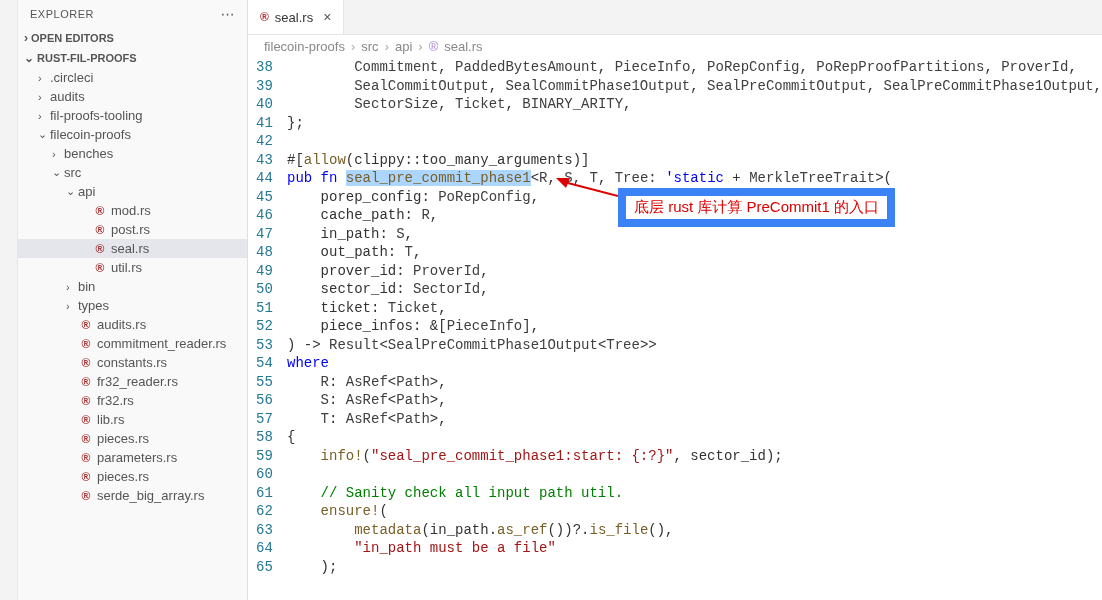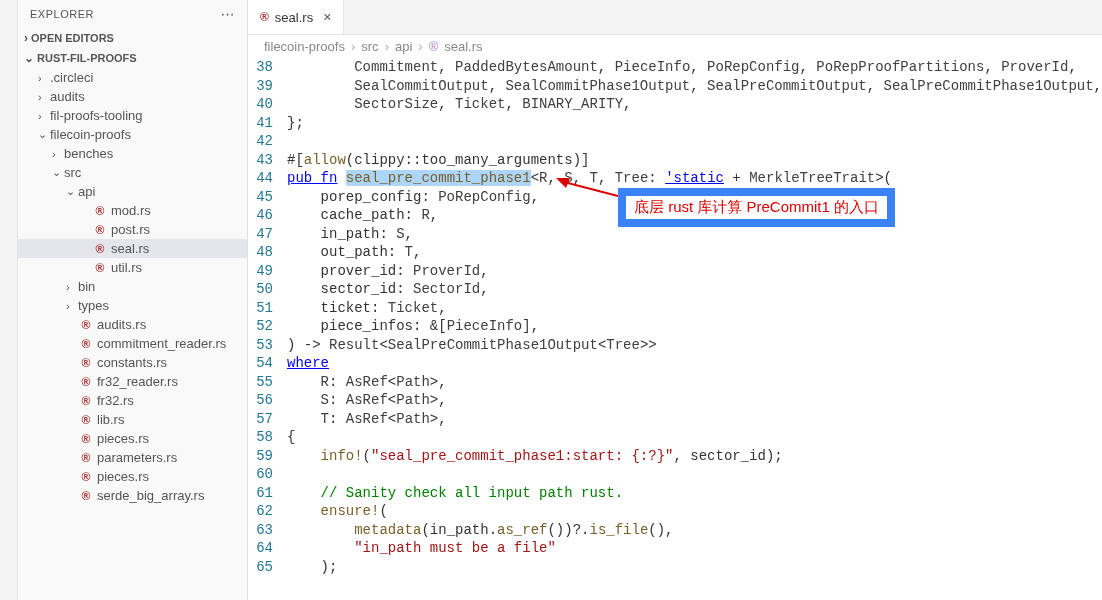--- a/index.html
+++ b/index.html
@@ -21,23 +21,23 @@
 .indent-3 { padding-left:48px; } .indent-4 { padding-left:62px; }
 .editor-pane { flex:1; display:flex; flex-direction:column; overflow:hidden; }
 .tabs { display:flex; background:#f3f3f3; border-bottom:1px solid #e5e5e5; height:35px; }
 .tab { display:flex; align-items:center; padding:0 12px; background:#fff; border-right:1px solid #e5e5e5; font-size:13px; color:#333; }
 .tab .icon { margin-right:6px; color:#a33; font-size:12px; }
 .tab .close { margin-left:10px; font-size:14px; color:#555; cursor:pointer; }
 .breadcrumb { display:flex; align-items:center; padding:4px 16px; font-size:13px; color:#888; gap:6px; }
 .breadcrumb .sep { color:#aaa; }
 .breadcrumb .fn-icon { color:#b180d7; }
 .code-area { flex:1; display:flex; font-family:Consolas,"Courier New",monospace; font-size:14px; line-height:18.5px; overflow:hidden; position:relative; }
-.gutter { text-align:right; padding:0 14px 0 8px; color:#237893; user-select:none; }
+.gutter { text-align:center; padding:0 14px 0 8px; color:#237893; user-select:none; }
 .code-body { flex:1; white-space:pre; position:relative; }
-.kw { color:#0000ff;text-decoration:underline; }
+.kw { color:#0000ff; }
 .ty { color:#404040; }
 .fn { color:#795e26; }
 .str { color:#a31515; }
 .cmt { color:#008000; }
 .hl { background:#add6ff; }
 .annotation { position:absolute; border:8px solid #3b82f6; color:#d00; background:#fff; padding:2px 8px; font-size:15px; font-family:"Microsoft YaHei",sans-serif; z-index:10; }
 .arrow { position:absolute; z-index:9; }
 .arrow-line { stroke:#d00; stroke-width:2; fill:none; }
 .arrow-head { fill:#d00; }
 </style>
@@ -234,21 +234,21 @@
     ticket: <span class="ty">Ticket</span>,
     piece_infos: &amp;[<span class="ty">PieceInfo</span>],
 ) -&gt; <span class="ty">Result</span>&lt;<span class="ty">SealPreCommitPhase1Output</span>&lt;<span class="ty">Tree</span>&gt;&gt;
 <span class="kw">where</span>
     <span class="ty">R</span>: <span class="ty">AsRef</span>&lt;<span class="ty">Path</span>&gt;,
     <span class="ty">S</span>: <span class="ty">AsRef</span>&lt;<span class="ty">Path</span>&gt;,
     <span class="ty">T</span>: <span class="ty">AsRef</span>&lt;<span class="ty">Path</span>&gt;,
 {
     <span class="fn">info!</span>(<span class="str">"seal_pre_commit_phase1:start: {:?}"</span>, sector_id);
 
-    <span class="cmt">// Sanity check all input path rust.</span>
+    <span class="cmt">// Sanity check all input path util.</span>
     <span class="fn">ensure!</span>(
         <span class="fn">metadata</span>(in_path.<span class="fn">as_ref</span>())?.<span class="fn">is_file</span>(),
         <span class="str">"in_path must be a file"</span>
     );
 </div>
 
       <svg class="arrow" style="left:308px; top:120px;" width="62" height="24">
         <line class="arrow-line" x1="62" y1="18" x2="8" y2="4"></line>
         <polygon class="arrow-head" points="0,0 14,0 10,10"></polygon>
       </svg>

